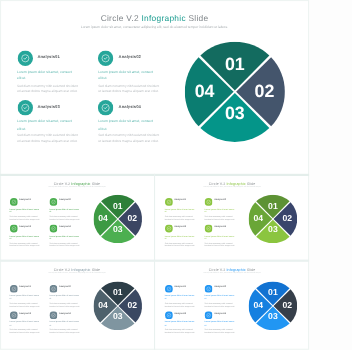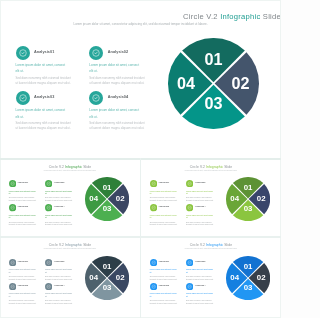--- a/index.html
+++ b/index.html
@@ -1,21 +1,21 @@
 <!DOCTYPE html>
 <html><head>
 <meta charset="utf-8">
 <style>
   html,body{margin:0;padding:0;}
   body{width:281px;height:318px;background:#fdfdfd;font-family:"Liberation Sans",sans-serif;overflow:hidden;}
   .page{position:relative;width:281px;height:318px;background:#ffffff;box-sizing:border-box;}
 
   
   .hero{position:absolute;left:0;top:0;width:281px;height:158px;background:#fff;overflow:hidden;}
-  .hero-title{position:absolute;left:0;top:11.5px;width:281px;text-align:right;font-size:7.6px;letter-spacing:.25px;color:#80868a;font-weight:400;white-space:nowrap;}
+  .hero-title{position:absolute;left:0;top:11.5px;width:281px;text-align:center;font-size:7.6px;letter-spacing:.25px;color:#80868a;font-weight:400;white-space:nowrap;}
   .hero-title .accent{color:#1f9e92;}
   .hero-sub{position:absolute;left:0;top:22px;width:281px;text-align:center;font-size:3.0px;color:#a8aeb1;letter-spacing:.02px;}
 
   .blocks{position:absolute;left:15.5px;top:45.5px;width:150px;height:100px;}
   .blk{position:absolute;width:70px;}
   .blk .ic{position:absolute;left:0;top:0px;width:14px;height:14px;border-radius:50%;line-height:0;}
   .ic svg{display:block;}
   .blk .ttl{position:absolute;left:18.5px;top:4.4px;font-size:3.8px;font-weight:bold;color:#5b5f62;letter-spacing:.05px;white-space:nowrap;}
   .blk .lead{position:absolute;left:0;top:16px;width:50px;font-size:3.1px;line-height:6.9px;color:#5ab5ad;}
   .blk .body{position:absolute;left:0;top:30.5px;width:58px;font-size:2.9px;line-height:4.8px;color:#b9bdc0;}

